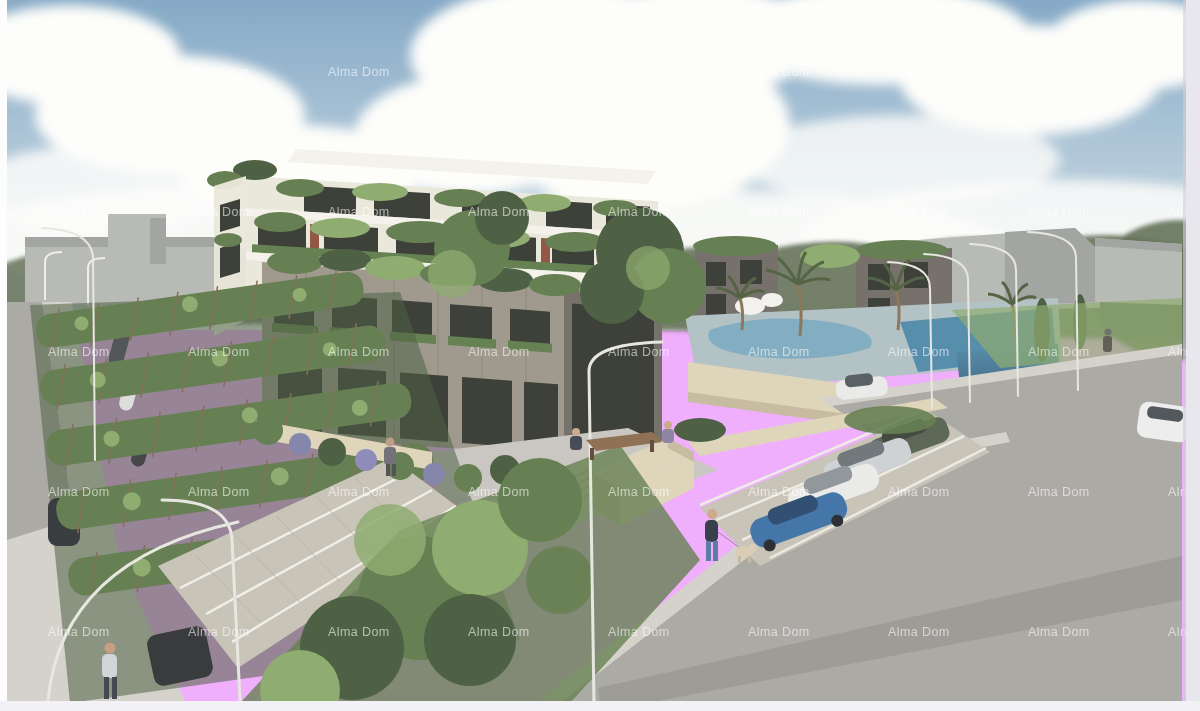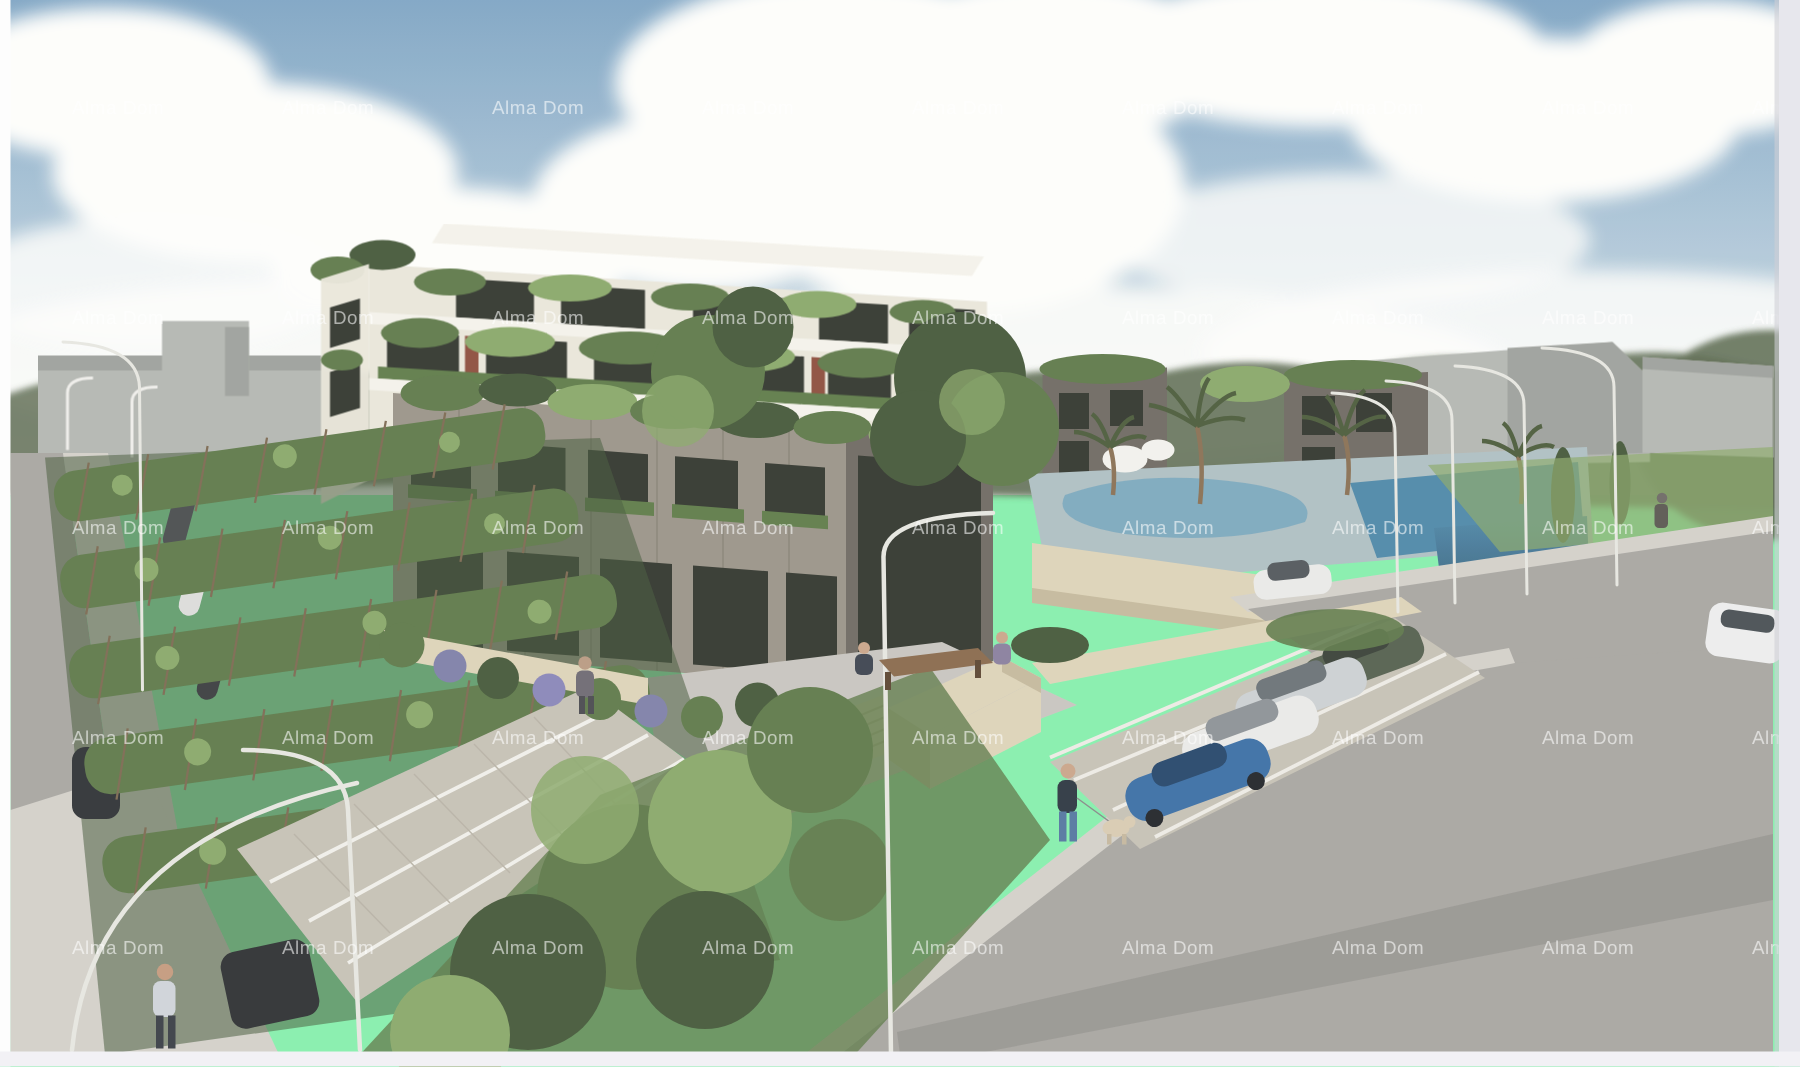--- a/index.html
+++ b/index.html
@@ -1,16 +1,16 @@
 <!DOCTYPE html>
 <html style="--sky_top: #7fa5c4; --sky_mid: #b5cbda; --sky_horizon: #e5eae8; --cloud: #fdfdfa; --cloud_shadow: #e2e3e1; --treeline: #5d6b52; --massing_gray: #b4b7b2; --massing_dark: #9ea19c; --bldg_white_slab: #f4f2ea; --bldg_white_face: #e9e6da; --window_dark: #33372f; --planter_green: #5f7c49; --foliage_dark: #46593a; --foliage_mid: #5f7a4a; --foliage_light: #8aa86a; --facade_taupe: #9a9488; --facade_taupe_dark: #6f6a62; --stone_wall: #ddd3b8; --stone_wall_shadow: #c4b99c; --pool_deck: #aebfc2; --pool_water: #74a4bc; --pool_water_deep: #4f88a8; --road: #a8a6a1; --road_light: #c8c5bf; --sidewalk: #d3d0c9; --gravel: #c6c1b5; --accent_red: #8e4f3e; --trellis_brown: #7d6a52; --lamp: #e6e6e0; --car_blue: #3c6fa5; --car_white: #e9e9e7; --car_silver: #ccd0d2; --car_dark_green: #55604f; --watermark: #ffffff; --border_right: #e7e7ed; --border_bottom: #f2f1f5;"><head>
 <meta charset="utf-8">
 <style>
   html,body{margin:0;padding:0;background:#ffffff;}
-  .page{position:relative;width:1200px;height:711px;overflow:hidden;background:#86efac;
+  .page{position:relative;width:1200px;height:711px;overflow:hidden;background:#f0abfc;
         font-family:"Liberation Sans", sans-serif;}
   svg{position:absolute;left:0;top:0;display:block;}
   
   .f-cloud{fill:var(--cloud,#fdfdfa);}
   .f-treeline{fill:var(--treeline,#5d6b52);}
   .f-massing{fill:var(--massing_gray,#b4b7b2);}
   .f-massing-d{fill:var(--massing_dark,#9ea19c);}
   .f-slab{fill:var(--bldg_white_slab,#f4f2ea);}
   .f-face{fill:var(--bldg_white_face,#e9e6da);}
   .f-win{fill:var(--window_dark,#33372f);}

